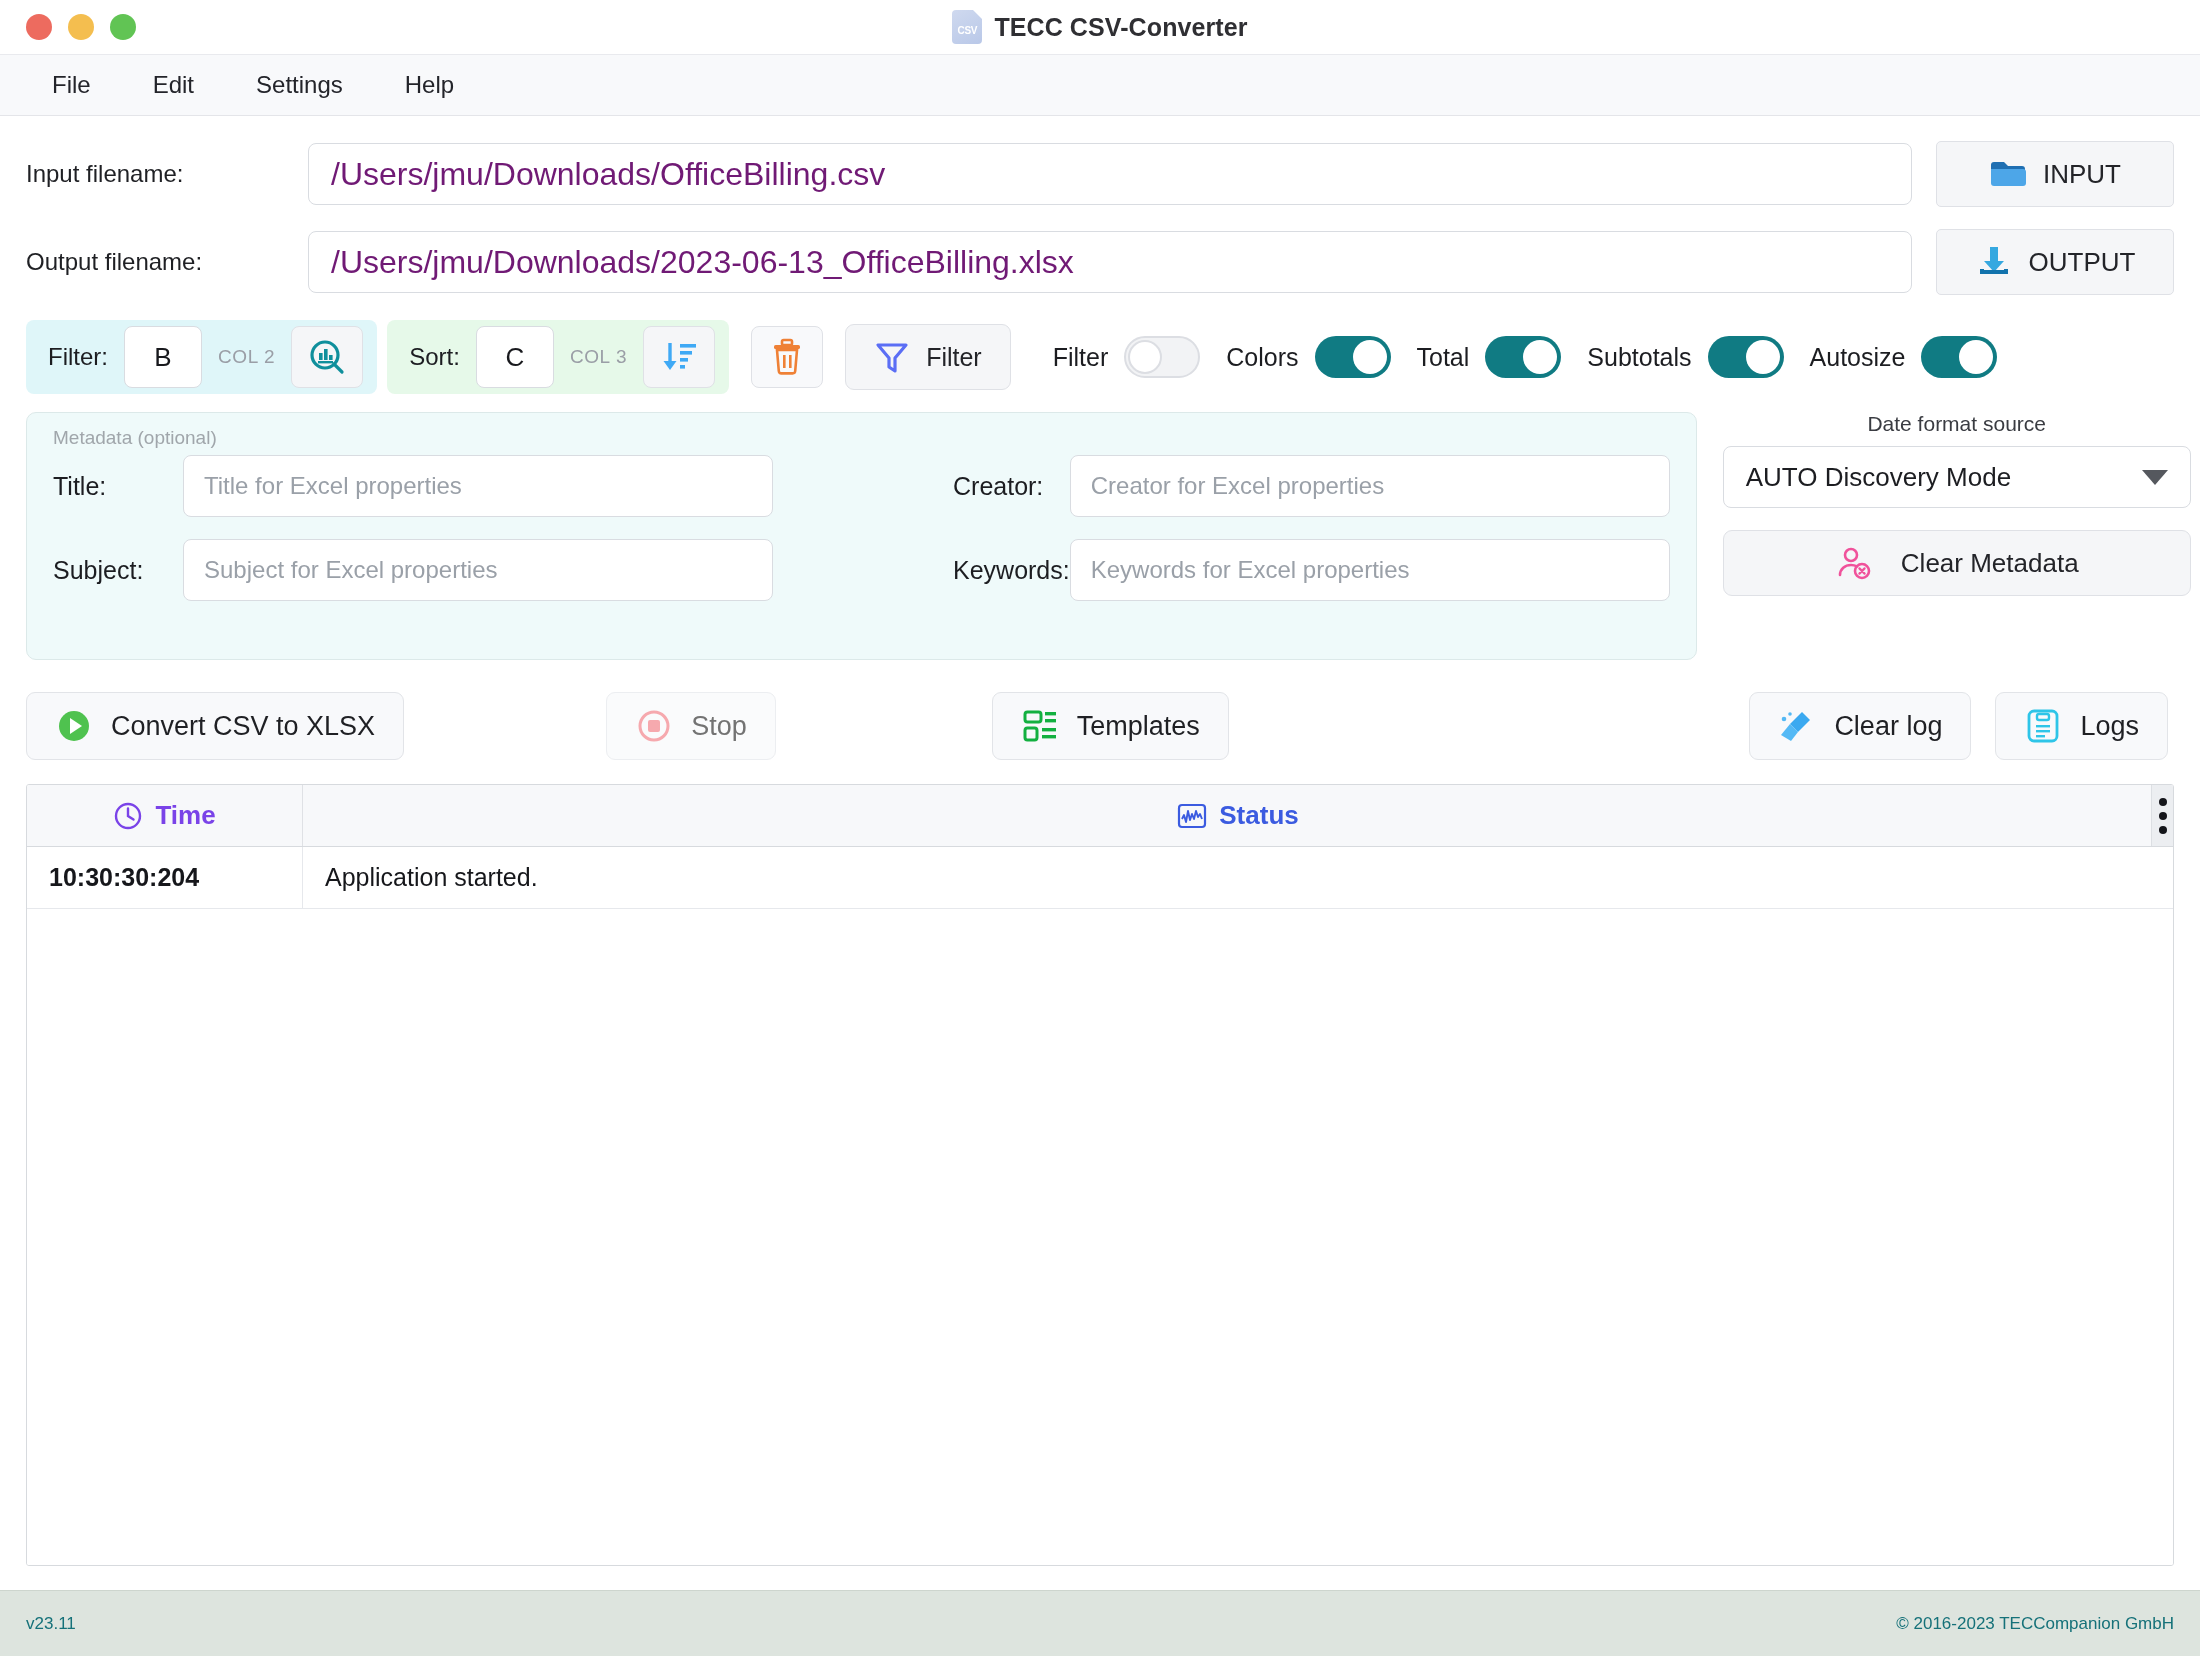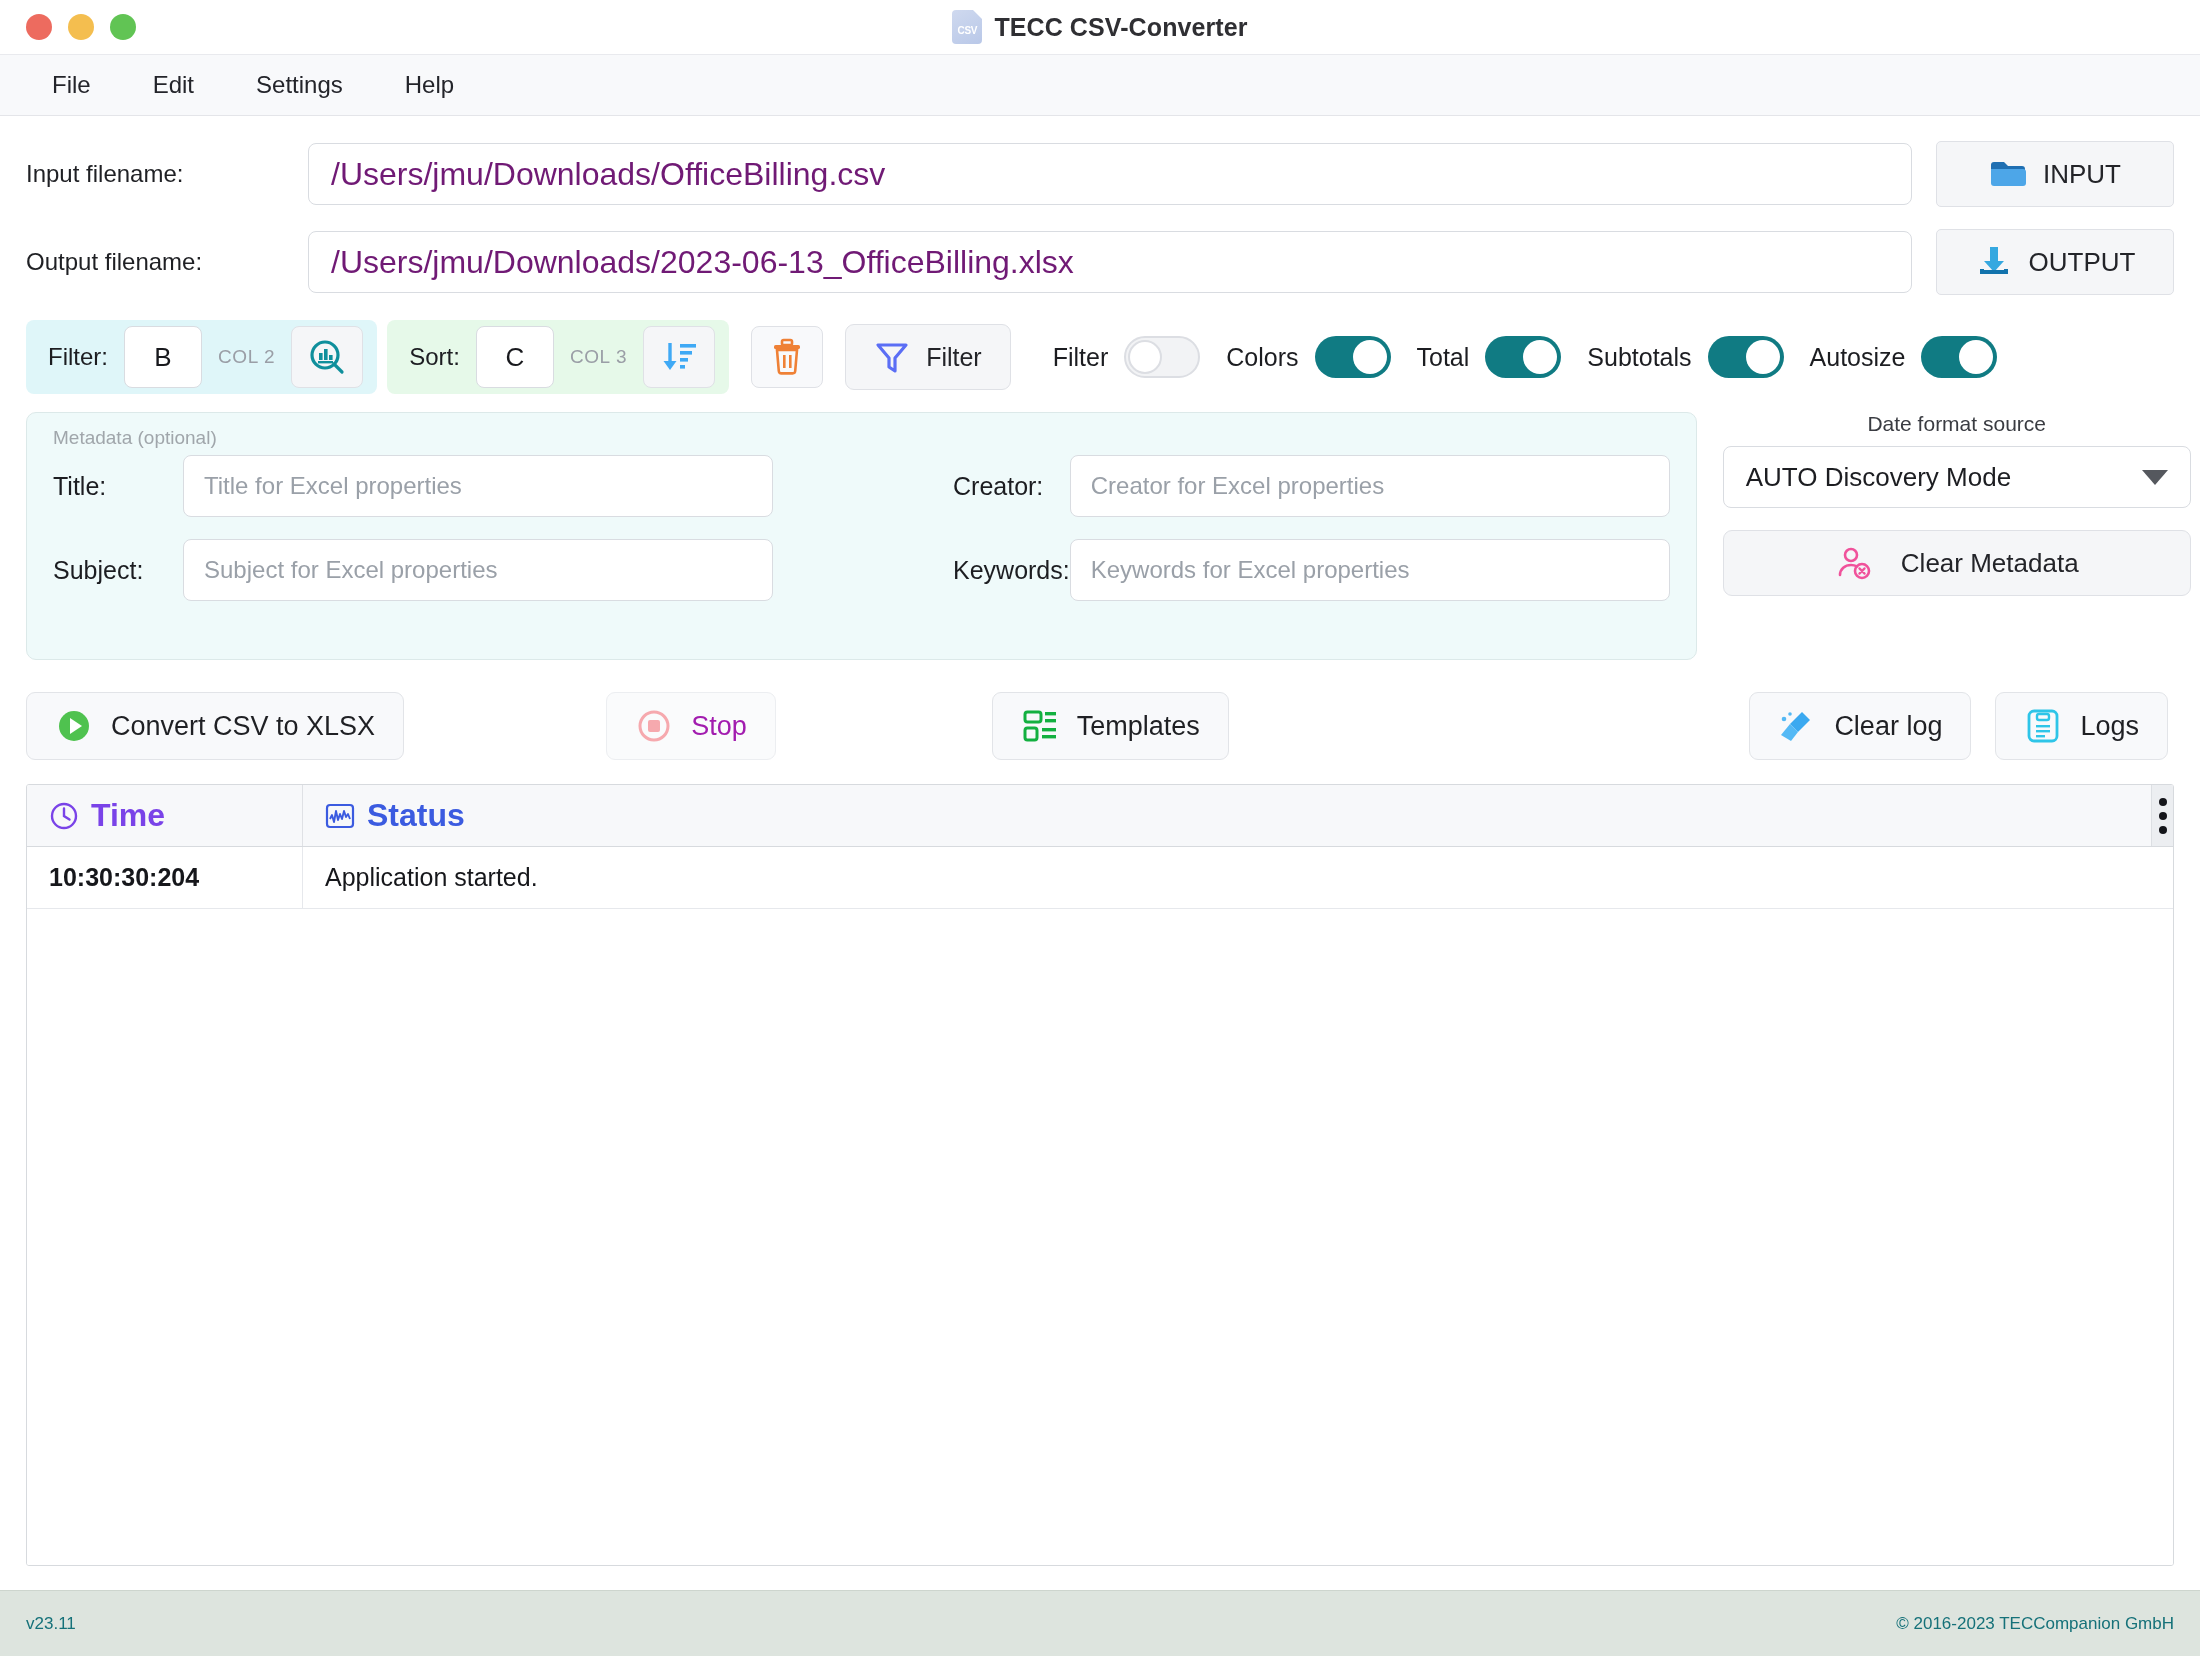--- a/index.html
+++ b/index.html
@@ -176,36 +176,36 @@
   }
 
   
   .actionrow { display: flex; align-items: flex-end; padding: 0 26px; margin-top: 22px; height: 78px; position: relative; }
   .actbtn {
     height: 68px; padding: 0 28px;
     background: #f8f9fb; border: 1px solid #e2e4e8; border-radius: 9px;
     display: flex; align-items: center; gap: 18px;
     font-size: 27px; color: #1f2024;
   }
-  .actbtn.disabled { color: #a21caf; background:#fafbfc; border-color:#eceef1; }
+  .actbtn.disabled { color: #737373; background:#fafbfc; border-color:#eceef1; }
   .spacer-a { width: 202px; }
   .spacer-b { width: 216px; }
   .right-actions { position: absolute; right: 32px; display: flex; gap: 24px; }
 
   
   .tablewrap {
     margin: 24px 26px 0 26px;
     border: 1px solid #d7dade; border-radius: 3px;
     flex: 1 1 auto; display: flex; flex-direction: column;
     background: #ffffff; overflow: hidden;
   }
   .thead { display: flex; height: 62px; background: #f7f8fa; border-bottom: 1px solid #d7dade; position: relative; }
   .th {
     display: flex; align-items: center; gap: 12px;
-    padding: 0 22px; font-size: 32px; font-weight: 700;
+    padding: 0 22px; font-size: 26px; font-weight: 700; justify-content: center;
   }
   .th.time { width: 276px; color: #7a43e8; border-right: 1px solid #dfe1e5; }
   .th.status { flex: 1 1 auto; color: #3b5be0; }
   .grip {
     position: absolute; right: 0; top: 0; bottom: 0; width: 22px;
     background: #eceef1; border-left: 1px solid #dcdfe3;
     display: flex; flex-direction: column; align-items: center; justify-content: center; gap: 6px;
   }
   .grip i { width: 8px; height: 8px; border-radius: 50%; background: #14151a; display:block; }
   .trow { display: flex; height: 62px; border-bottom: 1px solid #e6e8ec; }

